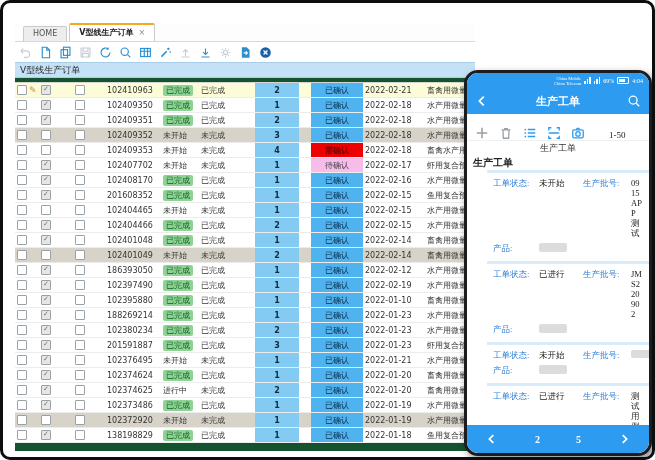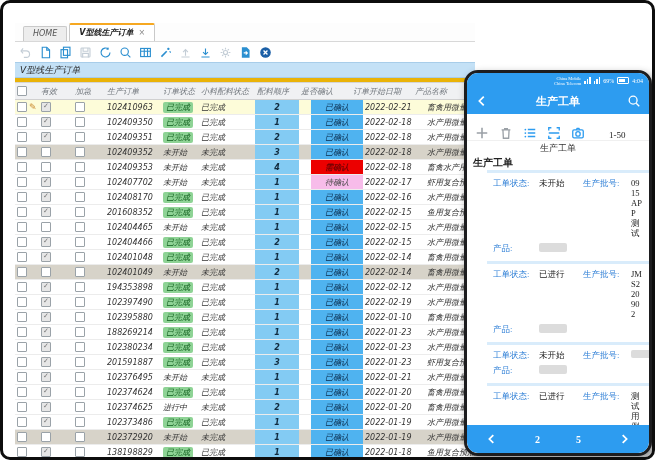--- a/index.html
+++ b/index.html
@@ -1,18 +1,18 @@
 <!DOCTYPE html>
 <html><head>
 <meta charset="utf-8">
 <style>
   html,body{margin:0;padding:0;background:#fff;font-family:"DejaVu Sans",sans-serif;}
   .stage{position:relative;width:655px;height:460px;background:#fff;border:3px solid #0d0d0d;border-radius:10px;box-sizing:border-box;overflow:hidden;}
   
-  .app{position:absolute;left:12px;top:20px;width:460px;height:428px;background:#eab308;font-style:italic;}
+  .app{position:absolute;left:12px;top:20px;width:460px;height:428px;background:#14532d;}
   .tabbar{display:flex;align-items:flex-end;height:18px;border-bottom:1px solid #d8d8d8;background:#fdfdfd;padding-left:8px;gap:2px;}
   .tab{font-size:8px;color:#555;background:#ededed;border:1px solid #c9c9c9;border-bottom:none;padding:2px 9px 3px;border-radius:2px 2px 0 0;cursor:default;}
   .tab.active{background:#fff;border-top:2px solid #f6a821;color:#222;font-weight:bold;display:flex;gap:5px;align-items:center;}
   .tab.active .close{color:#888;font-weight:normal;}
   .toolbar{display:flex;align-items:center;height:20px;padding-left:4px;gap:7px;background:#fff;}
   .tbi{width:13px;height:13px;color:#2b8fd0;display:inline-flex;}
   .tbi svg{width:13px;height:13px;stroke:currentColor;stroke-width:1.4;fill:none;}
   .tbi.dis{color:#c3cdd6;}
   .panel-header{height:14px;background:#c4e1f6;color:#2a2a2a;font-size:9px;line-height:14px;padding-left:5px;border:1px solid #a8cde9;border-left:none;border-right:none;}
   
@@ -153,34 +153,20 @@
         </span>
         <span class="tbi">
           <svg viewBox="0 0 16 16" fill="none" stroke="currentColor" stroke-width="1.4">
             <circle cx="8" cy="8" r="6.5" fill="#1b5fa6" stroke="none"></circle>
             <path d="M5.6 5.6l4.8 4.8M10.4 5.6l-4.8 4.8" stroke="#fff" stroke-width="1.6"></path>
           </svg>
         </span>
       </div>
     <div class="panel-header">V型线生产订单</div>
     <div class="table">
-      <div class="thead" id="thead">
-          <div class="td c-sel">
-            <span class="cb"></span>
-          </div>
-          <div class="td c0">有效</div>
-          <div class="td c1">加急</div>
-          <div class="td c2">生产订单</div>
-          <div class="td c3">订单状态</div>
-          <div class="td c4">小料配料状态</div>
-          <div class="td c5">配料顺序</div>
-          <div class="td c6">是否确认</div>
-          <div class="td c7">订单开始日期</div>
-          <div class="td c8">产品名称</div>
-        </div>
       <div class="tbody" id="tbody">
           <div class="tr sel">
             <div class="td c-sel">
               <span class="cb"></span>
               <span class="editico">✎</span>
             </div>
             <div class="td c0">
               <span class="cb ck"></span>
             </div>
             <div class="td c1">
@@ -409,21 +395,21 @@
           <div class="tr">
             <div class="td c-sel">
               <span class="cb"></span>
             </div>
             <div class="td c0">
               <span class="cb ck"></span>
             </div>
             <div class="td c1">
               <span class="cb"></span>
             </div>
-            <div class="td c2">194353898</div>
+            <div class="td c2">186393050</div>
             <div class="td c3">
               <span class="badge-done">已完成</span>
             </div>
             <div class="td c4">已完成</div>
             <div class="td c5">1</div>
             <div class="td c6 confirmed">已确认</div>
             <div class="td c7">2022-02-12</div>
             <div class="td c8">水产用微量元素预混合饲料 ■ ■</div>
           </div>
           <div class="tr">

